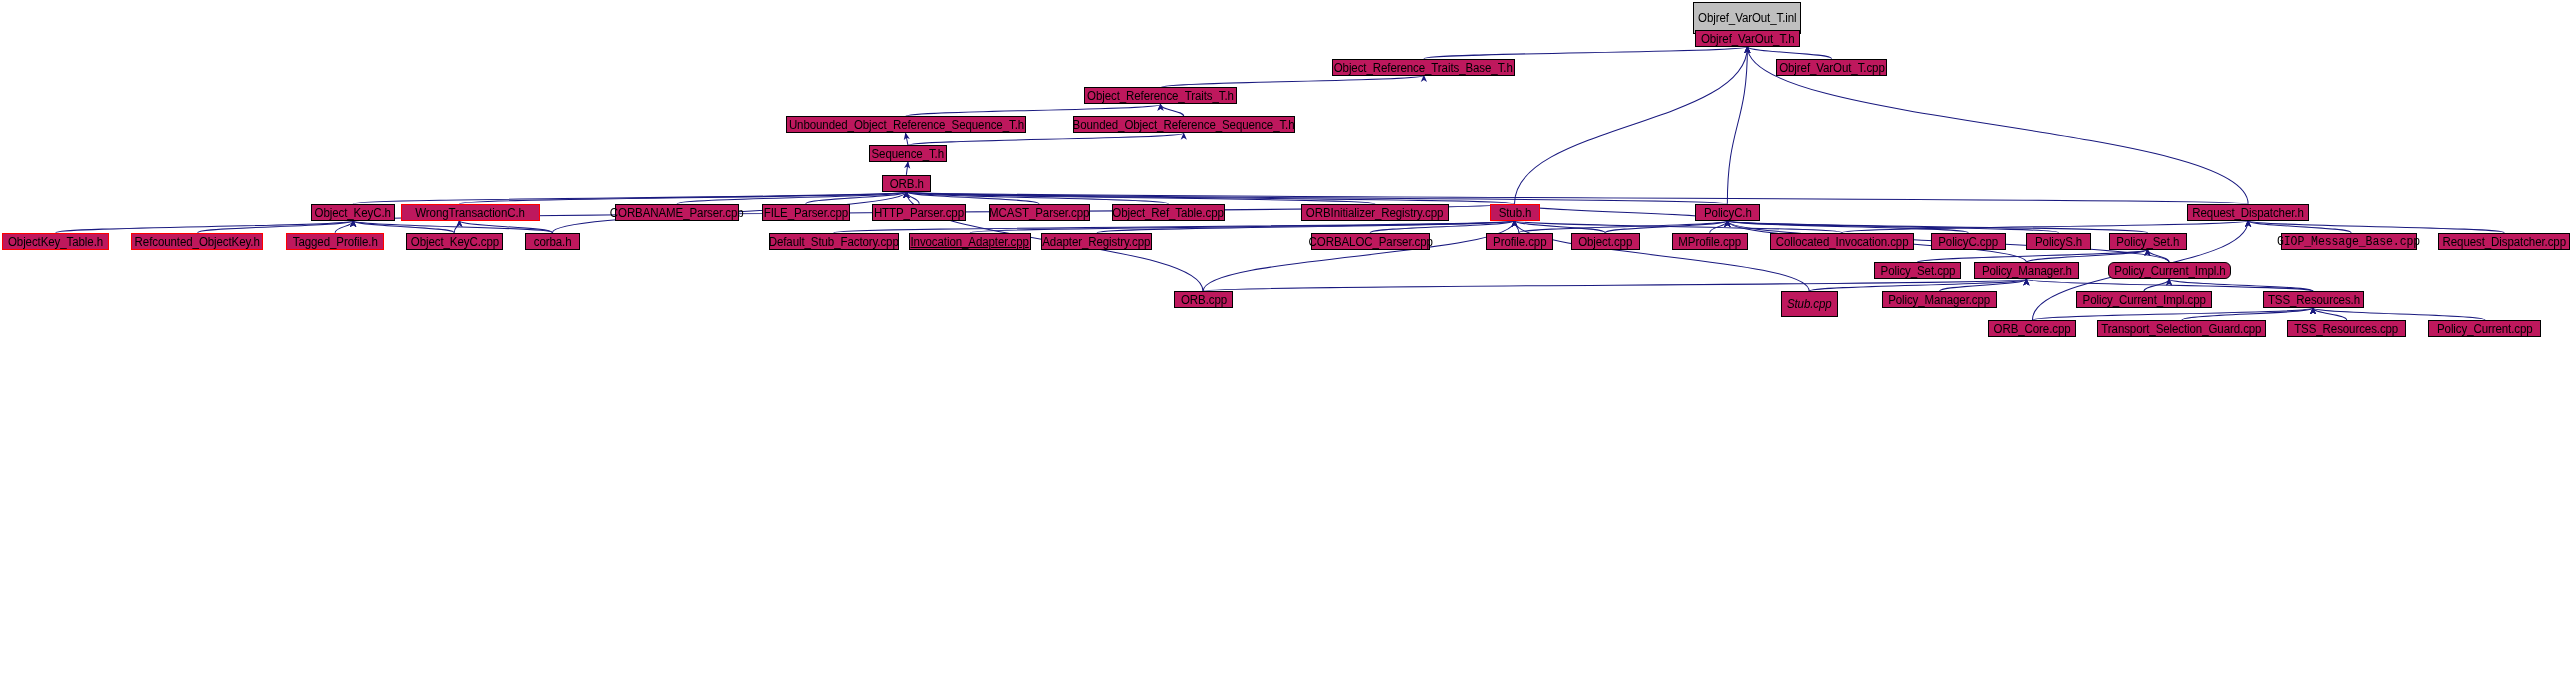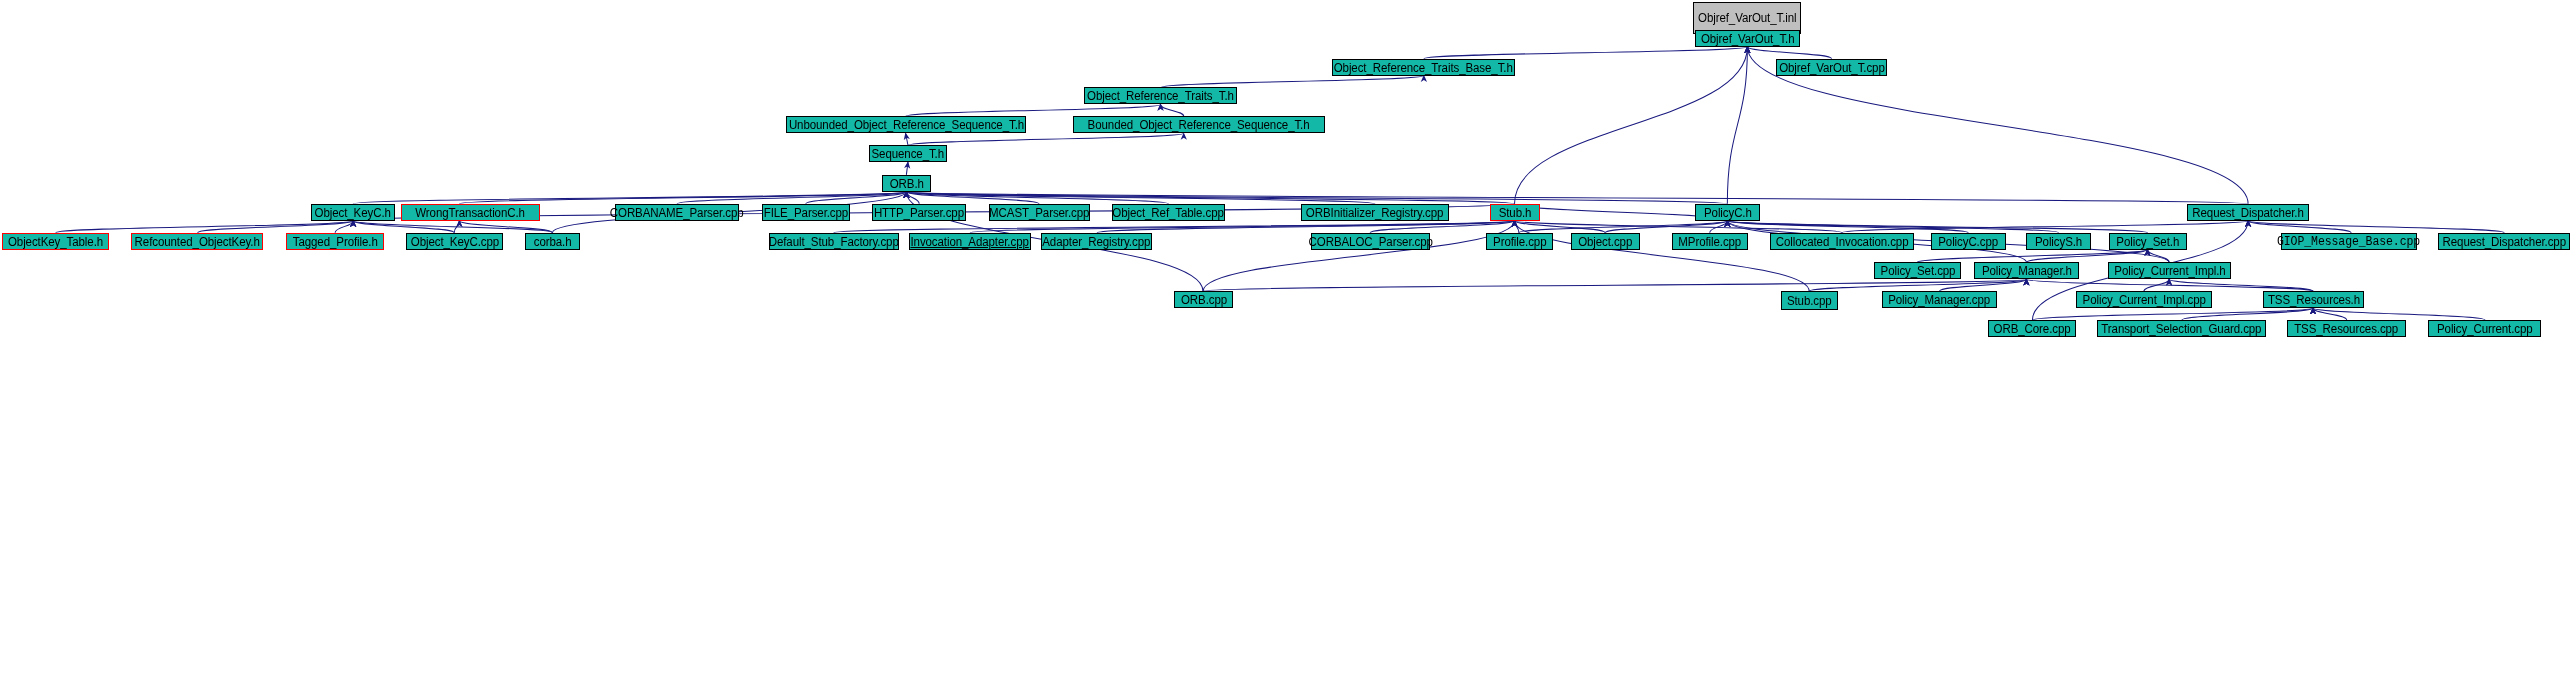--- a/index.html
+++ b/index.html
@@ -23,21 +23,21 @@
     width: 2576px;
     height: 689px;
     pointer-events: none;
   }
   .node {
     position: absolute;
     box-sizing: border-box;
     display: flex;
     align-items: center;
     justify-content: center;
-    background: #14b8a6;
+    background: #be185d;
     border: 0.8px solid #000000;
     color: #000000;
     font-size: 12px;
     line-height: 1;
     white-space: nowrap;
     letter-spacing: -0.1px;
     cursor: pointer;
     z-index: 5;
   }
   .node.root {
@@ -147,21 +147,21 @@
       </div>
       <div class="node" style="left: 1332px; top: 59px; width: 183px; height: 17px;">
         <span class="label">Object_Reference_Traits_Base_T.h</span>
       </div>
       <div class="node" style="left: 1084px; top: 87px; width: 153px; height: 17px;">
         <span class="label">Object_Reference_Traits_T.h</span>
       </div>
       <div class="node" style="left: 786px; top: 116px; width: 240px; height: 17px;">
         <span class="label">Unbounded_Object_Reference_Sequence_T.h</span>
       </div>
-      <div class="node" style="left: 1073px; top: 116px; width: 252px; height: 17px;">
+      <div class="node" style="left: 1073px; top: 116px; width: 222px; height: 17px;">
         <span class="label">Bounded_Object_Reference_Sequence_T.h</span>
       </div>
       <div class="node" style="left: 869px; top: 145px; width: 78px; height: 17px;">
         <span class="label">Sequence_T.h</span>
       </div>
       <div class="node" style="left: 882px; top: 175px; width: 49px; height: 17px;">
         <span class="label">ORB.h</span>
       </div>
       <div class="node" style="left: 311px; top: 204px; width: 84px; height: 17px;">
         <span class="label">Object_KeyC.h</span>
@@ -249,27 +249,27 @@
       </div>
       <div class="node" style="left: 2438px; top: 233px; width: 132px; height: 17px;">
         <span class="label">Request_Dispatcher.cpp</span>
       </div>
       <div class="node" style="left: 1874px; top: 262px; width: 87px; height: 17px;">
         <span class="label">Policy_Set.cpp</span>
       </div>
       <div class="node" style="left: 1974px; top: 262px; width: 105px; height: 17px;">
         <span class="label">Policy_Manager.h</span>
       </div>
-      <div class="node" style="left: 2108px; top: 262px; width: 123px; height: 17px;">
+      <div class="node" style="left: 2108px; top: 262px; width: 123px; height: 17px; border-radius: 6px;">
         <span class="label">Policy_Current_Impl.h</span>
       </div>
       <div class="node" style="left: 1174px; top: 291px; width: 59px; height: 17px;">
         <span class="label">ORB.cpp</span>
       </div>
-      <div class="node" style="left: 1781px; top: 291px; width: 57px; height: 19px;">
+      <div class="node" style="left: 1781px; top: 291px; width: 57px; height: 26px; font-style: italic;">
         <span class="label">Stub.cpp</span>
       </div>
       <div class="node" style="left: 1882px; top: 291px; width: 115px; height: 17px;">
         <span class="label">Policy_Manager.cpp</span>
       </div>
       <div class="node" style="left: 2076px; top: 291px; width: 136px; height: 17px;">
         <span class="label">Policy_Current_Impl.cpp</span>
       </div>
       <div class="node" style="left: 2263px; top: 291px; width: 101px; height: 17px;">
         <span class="label">TSS_Resources.h</span>

